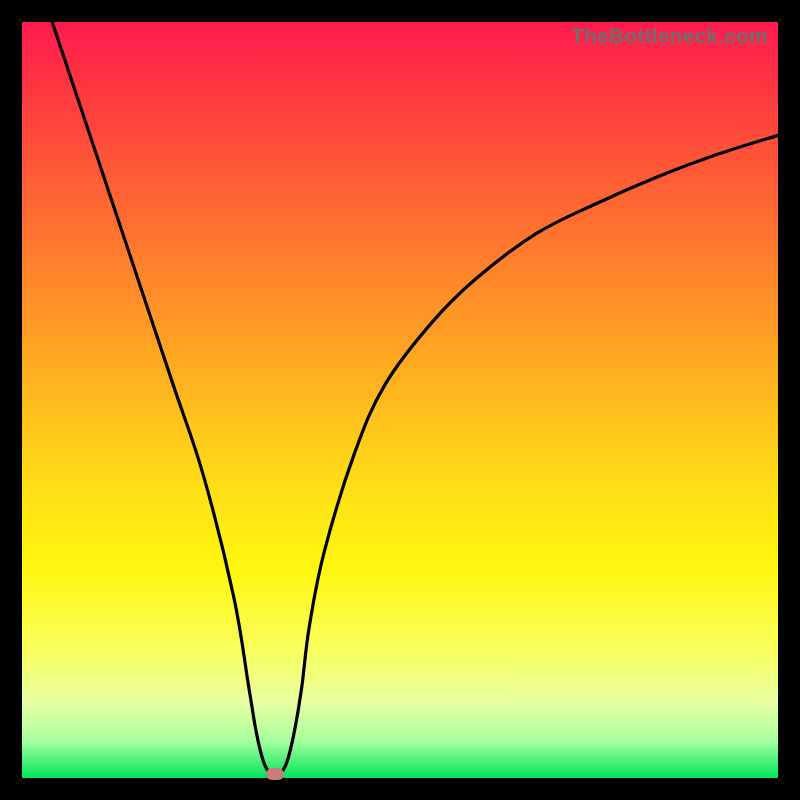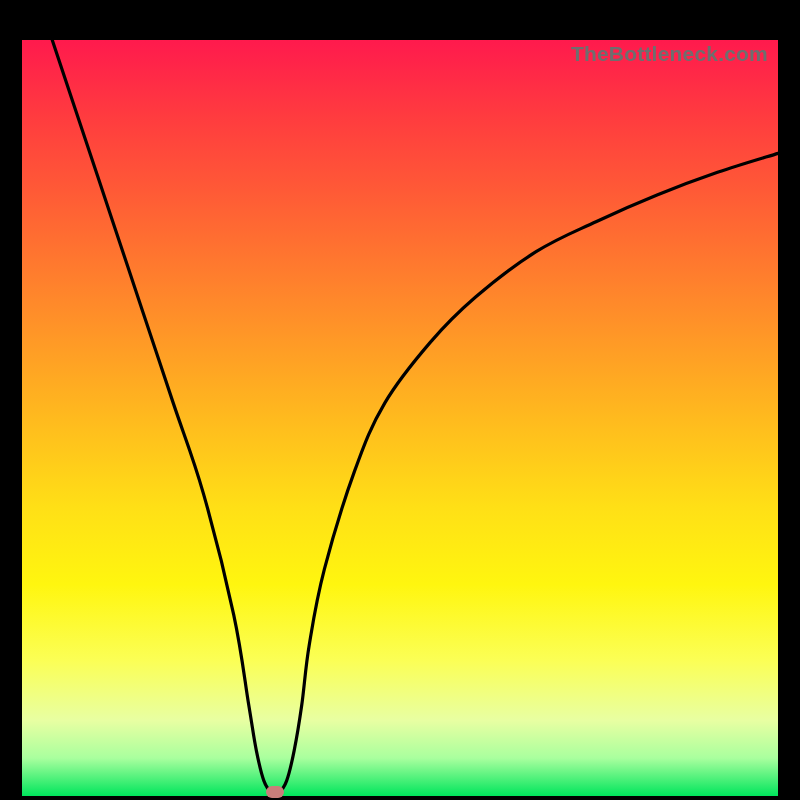--- a/index.html
+++ b/index.html
@@ -3,21 +3,20 @@
 <meta charset="utf-8">
 <style>
   * { margin: 0; padding: 0; box-sizing: border-box; }
   html, body { width: 800px; height: 800px; overflow: hidden; }
   body { background: #000; font-family: Arial, Helvetica, sans-serif; }
 
   .frame {
     position: absolute;
     inset: 0;
     background: #000;
-    margin-top: 18px;
   }
 
   .plot {
     position: absolute;
     left: 22px;
     top: 22px;
     width: 756px;
     height: 756px;
     background: linear-gradient(
       to bottom,

